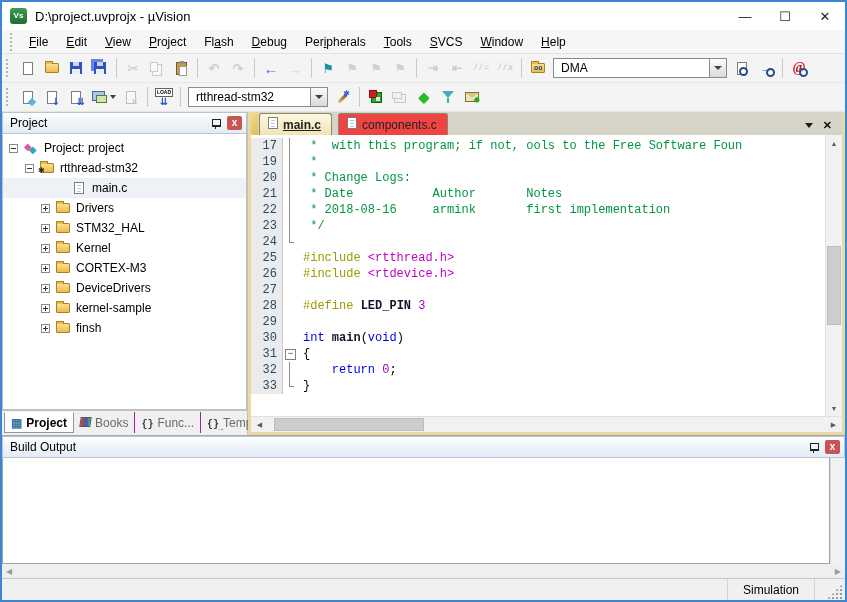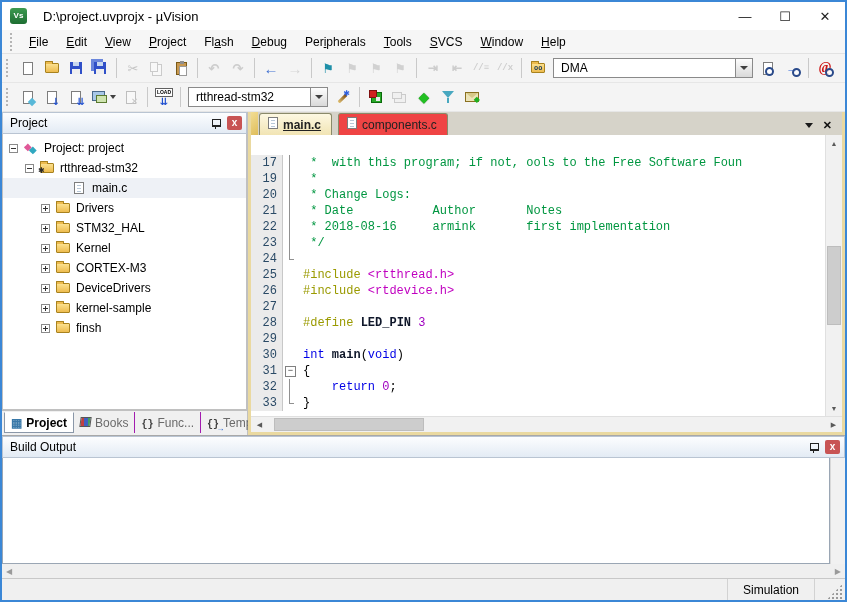--- a/index.html
+++ b/index.html
@@ -5,21 +5,21 @@
   *{box-sizing:border-box;margin:0;padding:0}
   html,body{width:847px;height:602px;overflow:hidden}
   body{font-family:"Liberation Sans",sans-serif;font-size:12px;color:#000;background:#fff}
   .window{width:847px;height:602px;border:2px solid #3b87d6;background:#f0f0f0;display:flex;flex-direction:column}
 
   
   .titlebar{height:28px;background:#fff;display:flex;align-items:center;padding-left:8px;flex:none}
   .uvlogo{width:17px;height:16px;background:linear-gradient(#3c9a50,#1e6e32);border-radius:3px;color:#fff;
           font:bold 8px/16px "Liberation Sans",sans-serif;text-align:center;flex:none}
   .uvlogo::after{content:"Vs"}
-  .title-text{margin-left:16px;font-size:13px}
+  .title-text{margin-left:8px;font-size:13px}
   .winbtns{margin-left:auto;display:flex;height:100%}
   .wbtn{width:40px;height:100%;display:flex;align-items:center;justify-content:center;font-size:13px;color:#222}
 
   
   .menubar{height:24px;background:#f6f6f6;display:flex;align-items:center;padding-left:6px;border-bottom:1px solid #e2e2e2;flex:none}
   .menu-item{padding:3px 9px;white-space:nowrap}
   .menu-item u{text-decoration:underline}
 
   
   .toolbar{height:29px;background:#f4f4f4;display:flex;align-items:center;padding:0 2px;border-bottom:1px solid #e6e6e6;flex:none;overflow:hidden}
@@ -121,21 +121,21 @@
   .etabbar{height:23px;background:#d6d3c9;display:flex;align-items:flex-end;padding:2px 4px 0 2px;flex:none;position:relative}
   .etabbar::before{content:"";position:absolute;left:0;top:0;bottom:0;width:7px;background:linear-gradient(135deg,#f2dd94,#dfbd5a)}
   .etab{display:flex;align-items:center;gap:5px;padding:3px 10px 3px 8px;border:1px solid #8a8a6a;border-bottom:none;border-radius:3px 3px 0 0;margin-left:6px;background:#ef4444;color:#222}
   .etab.active{background:linear-gradient(#fdf8e2,#f1e4b4);font-weight:bold}
   .etab.active .elabel{text-decoration:underline}
   .etab-btns{margin-left:auto;display:flex;align-items:center;gap:10px;padding:0 6px 4px 0}
   .etab-btns .tb-caret{width:0;height:0;border-left:4px solid transparent;border-right:4px solid transparent;border-top:5px solid #1a1a1a}
   .etab-btns .tb-x{font:bold 11px/11px "Liberation Sans",sans-serif;color:#111}
 
   .code-zone{flex:1;display:flex;min-height:0;background:#fff;position:relative}
-  .code-scroll{flex:1;overflow:hidden;font-family:"Liberation Mono",monospace;font-size:12px;line-height:16px;padding-top:20px}
+  .code-scroll{flex:1;overflow:hidden;font-family:"Liberation Mono",monospace;font-size:12px;line-height:16px;padding-top:3px}
   .crow{display:flex;height:16px;white-space:pre}
   .ln{width:32px;flex:none;text-align:right;padding-right:5px;background:#ebebeb;color:var(--lnum);border-right:1px solid #c8c8c8}
   .foldm{width:13px;flex:none;position:relative;background:#fff}
   .foldm.mid::before{content:"";position:absolute;left:6px;top:0;bottom:0;border-left:1px solid #909090}
   .foldm.end::before{content:"";position:absolute;left:6px;top:0;height:8px;border-left:1px solid #909090}
   .foldm.end::after{content:"";position:absolute;left:6px;top:8px;width:5px;border-top:1px solid #909090}
   .foldm.open::before{content:"−";position:absolute;left:2px;top:3px;width:9px;height:9px;border:1px solid #808080;background:#fff;font:9px/8px "Liberation Mono",monospace;text-align:center;color:#333}
   .ctext{flex:1;padding-left:7px}
   .tok-c{color:var(--c-comment)}
   .tok-k{color:var(--c-kw)}
@@ -300,21 +300,21 @@
           <span class="i-cmt">//x</span>
         </span>
       </button>
       <span class="tsep"></span>
       <button class="tbtn">
         <span class="ic">
           <span class="fld binoc"></span>
         </span>
       </button>
       <div class="combo">
-        <span class="combo-text" style="width: 182px;">DMA</span>
+        <span class="combo-text" style="width: 156px;">DMA</span>
         <span class="combo-arrow">
           <i></i>
         </span>
       </div>
       <button class="tbtn">
         <span class="ic">
           <span class="pgs mag"></span>
         </span>
       </button>
       <button class="tbtn">

